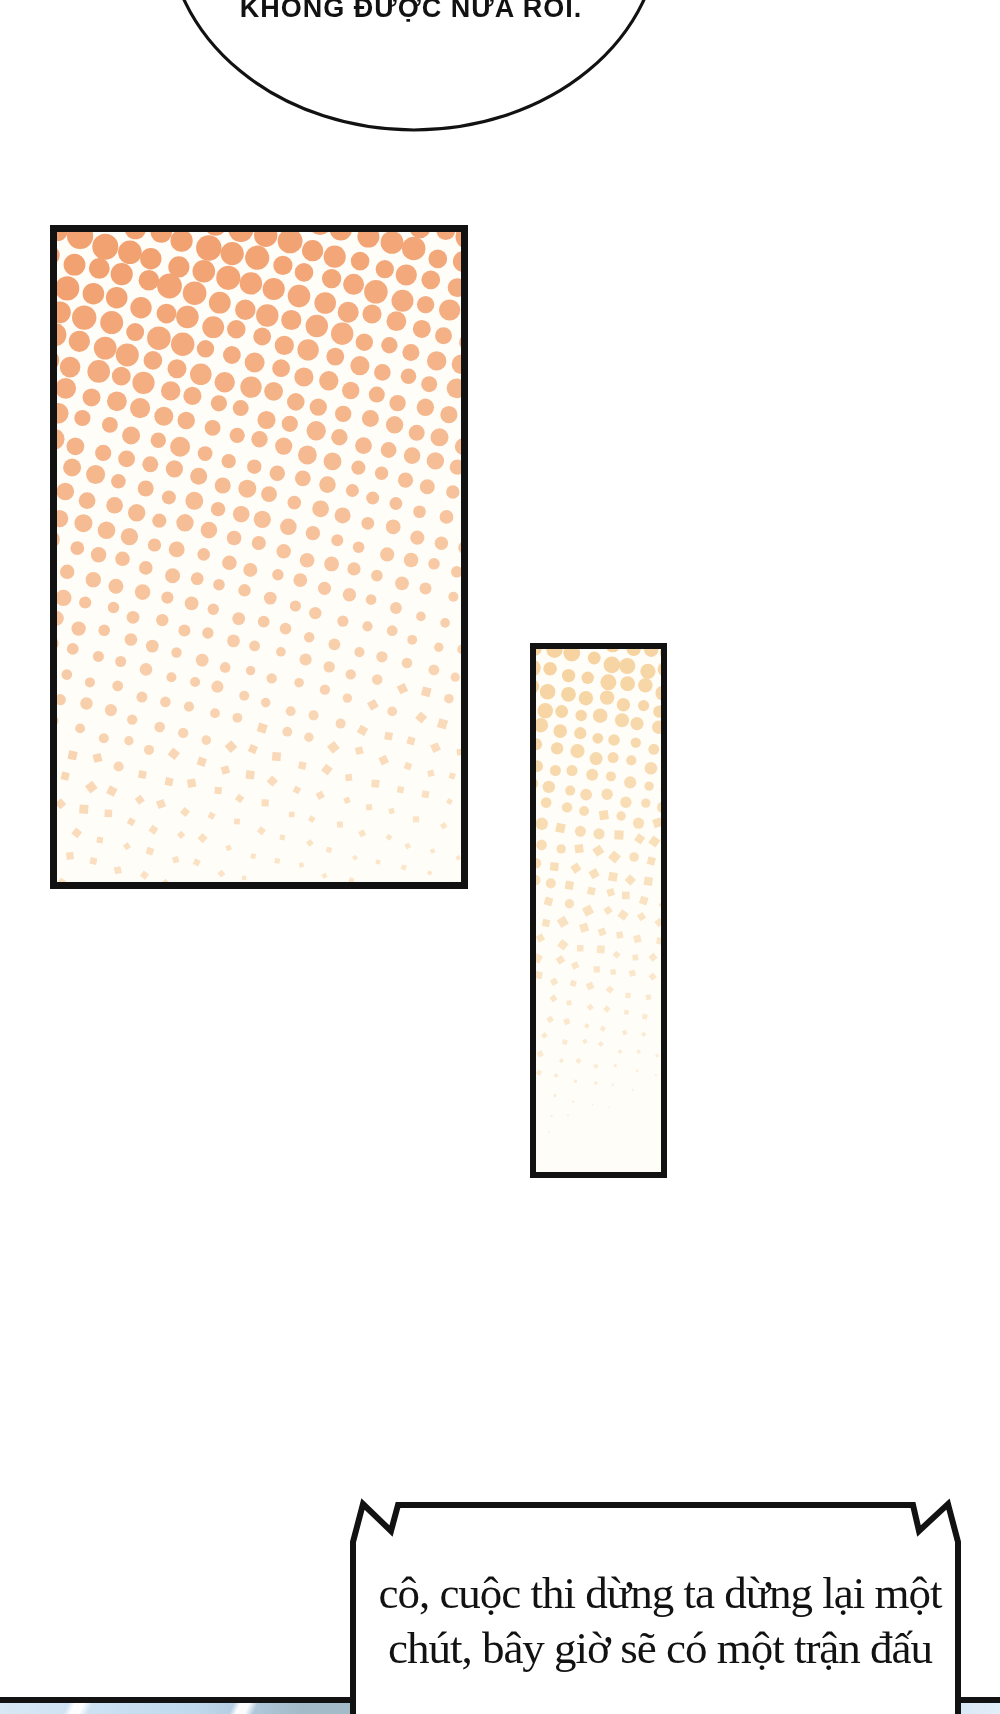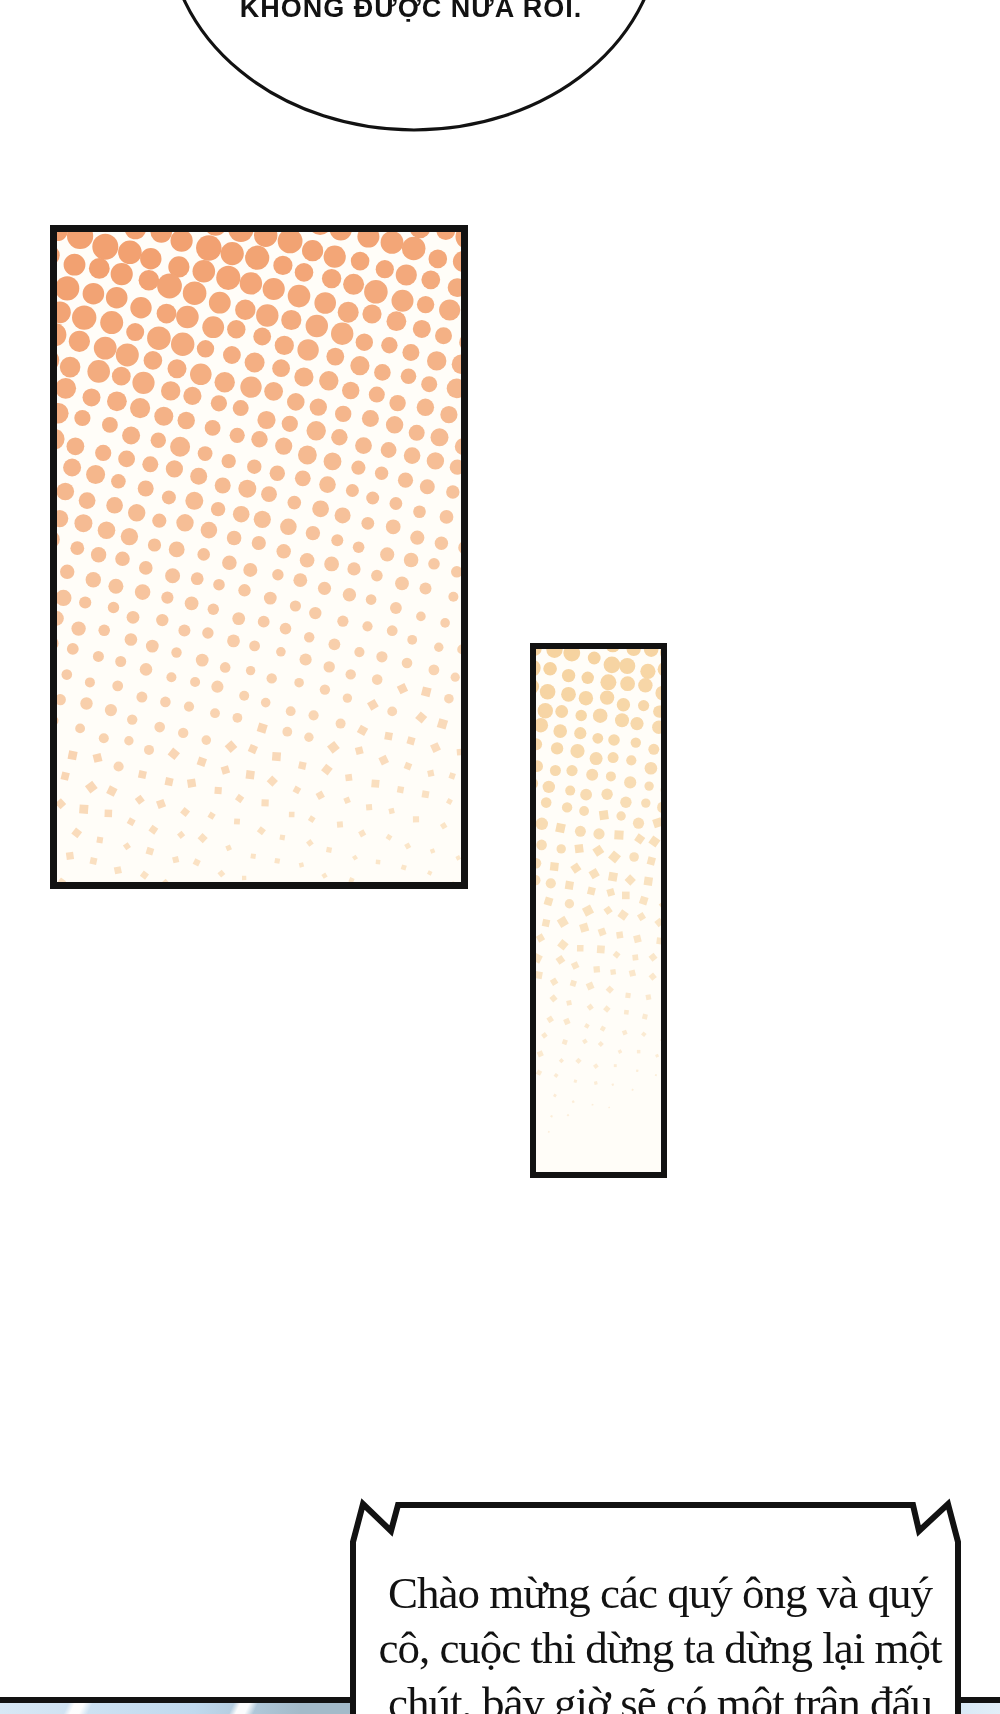--- a/index.html
+++ b/index.html
@@ -754,18 +754,17 @@
   <div class="bottom-strip">
     <div class="strip-border"></div>
     <div class="strip-sky left"></div>
     <div class="strip-sky right"></div>
   </div>
 
   <svg class="burst-svg" width="630" height="219">
     <polygon points="13,240 13,47 23,9 51,36 58,10 573,10 579,36 608,9 618,47 618,240"></polygon>
   </svg>
   <div class="burst-text">
-    <div>Chào mừng các quý ông và quý</div>
     <div>cô, cuộc thi dừng ta dừng lại một</div>
     <div>chút, bây giờ sẽ có một trận đấu</div>
   </div>
 
 </div>
 
 </body></html>

